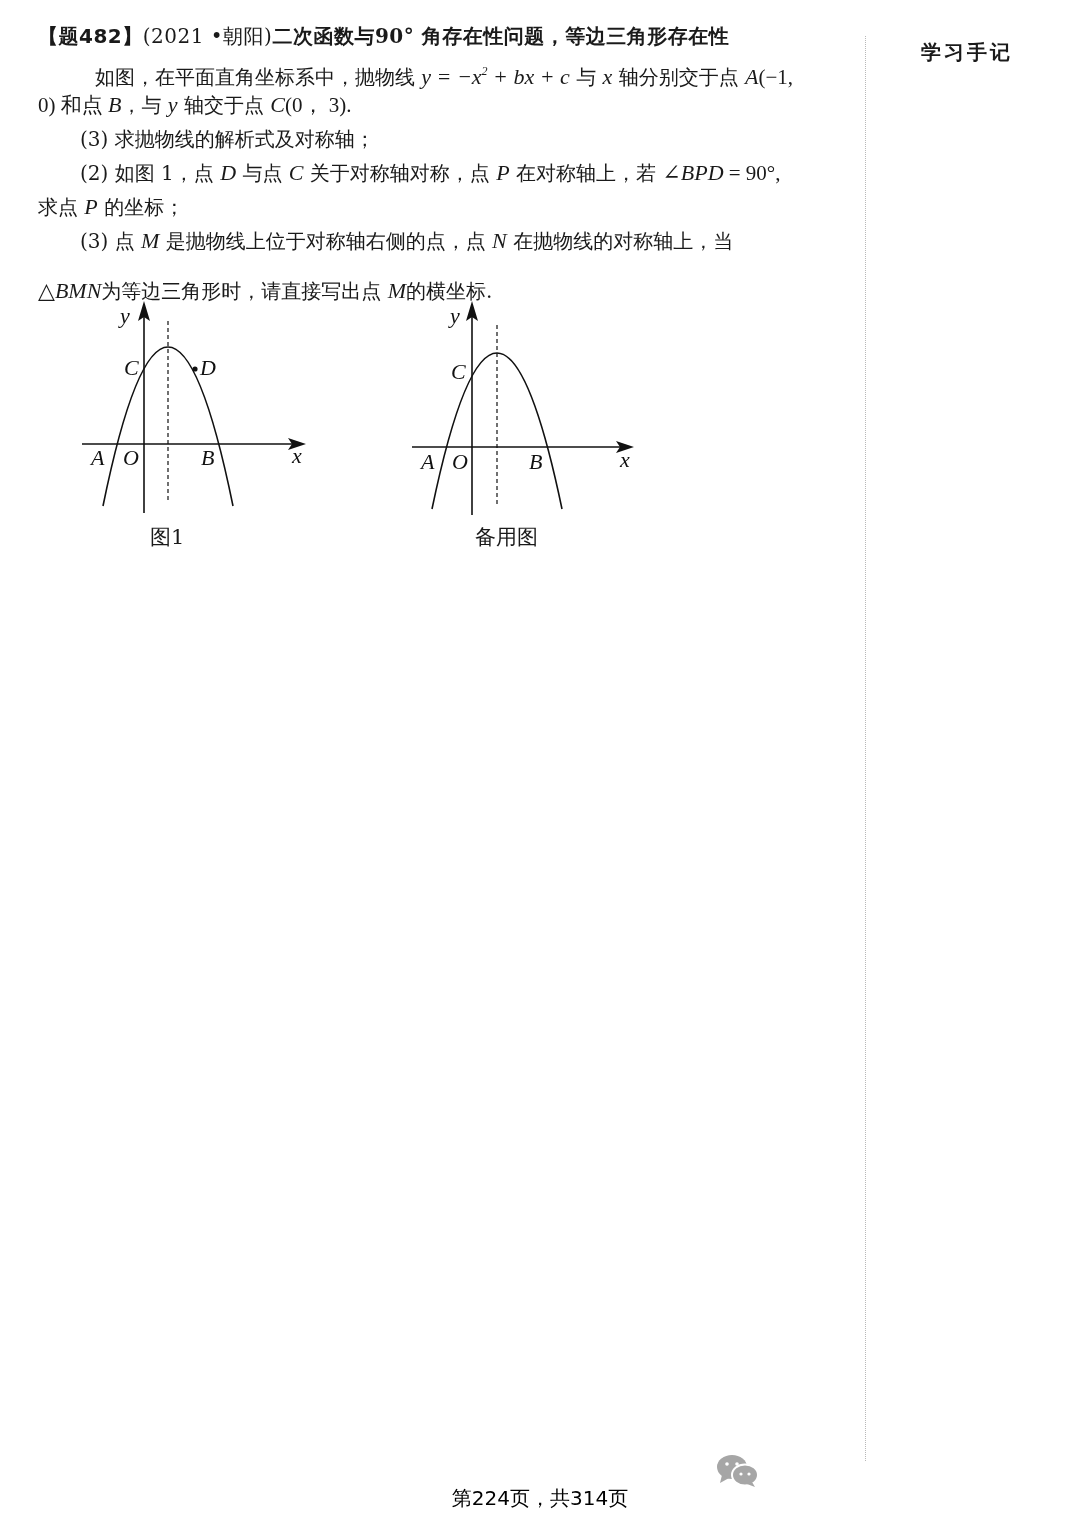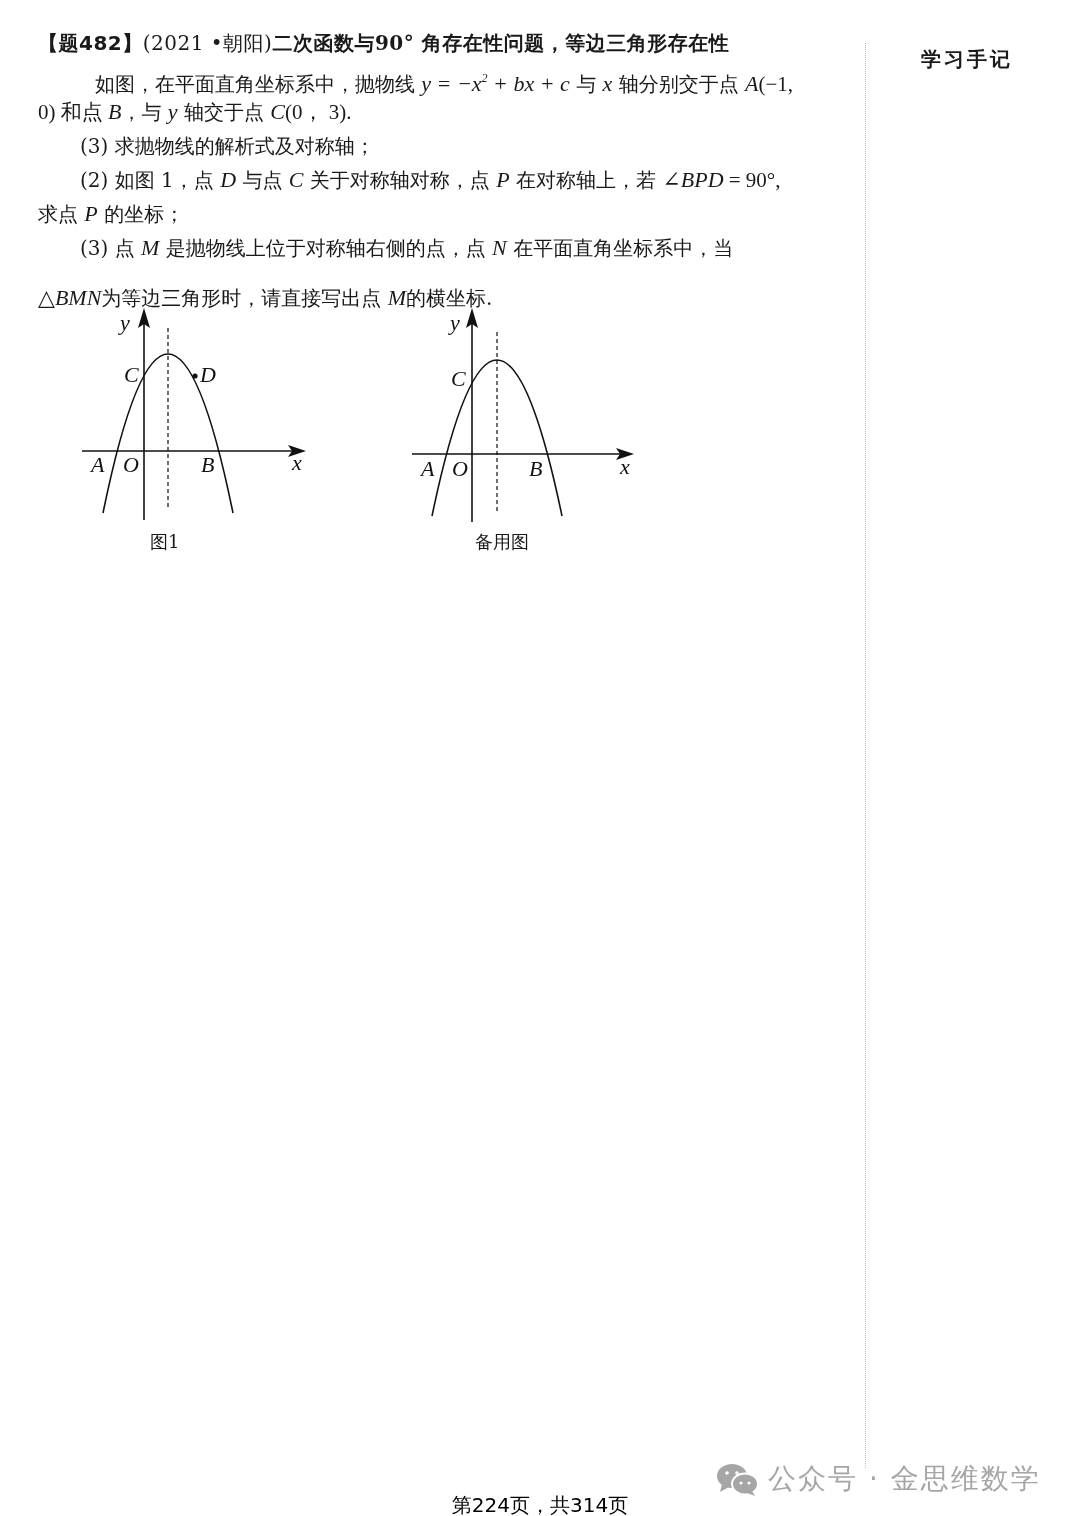--- a/index.html
+++ b/index.html
@@ -1,32 +1,32 @@
 <!DOCTYPE html>
 <html><head>
 <meta charset="utf-8">
 <style>
   html, body { margin: 0; padding: 0; background: #ffffff; }
   body { width: 1080px; height: 1516px; position: relative; overflow: hidden;
          font-family: "DejaVu Serif", "Liberation Serif", serif; color: #1a1a1a; }
-  .page { position: absolute; left: 0; top: 8px; width: 1080px; height: 1192px; }
+  .page { position: absolute; left: 0; top: 1px; width: 1080px; height: 1192px; }
   .line { position: absolute; white-space: nowrap; font-size: 20px; line-height: 30px; text-align: center; }
   .title { font-size: 20px; font-weight: bold; letter-spacing: 0.5px; }
   .title .tag { font-family: "DejaVu Sans", "Liberation Sans", sans-serif; font-weight: bold; }
   .title .src { font-weight: normal; }
   .m { font-style: italic; font-family: "Liberation Serif", "DejaVu Serif", serif; font-size: 22px; }
   .r { font-family: "Liberation Serif", "DejaVu Serif", serif; font-size: 21px; }
   sup { font-size: 12px; vertical-align: 9px; }
   .divider { position: absolute; left: 865px; top: 35px; width: 0; height: 1425px;
              border-left: 1.5px dotted #b8b8b8; }
   .notes-title { position: absolute; left: 921px; top: 38px; font-size: 20px; font-weight: bold;
                  letter-spacing: 3px; font-family: "DejaVu Sans", sans-serif; }
   .fig { position: absolute; }
   .fig svg text { font-family: "Liberation Serif", "DejaVu Serif", serif; font-style: italic; font-size: 22px; fill: #111; }
-  .caption { position: absolute; font-size: 18px; font-family: "DejaVu Serif", serif; }
+  .caption { position: absolute; font-size: 21px; font-family: "DejaVu Serif", serif; }
   .watermark { position: absolute; left: 716px; top: 1452px; display: flex; align-items: center; gap: 8px;
                color: #a6a6a6; font-family: "DejaVu Sans", sans-serif; font-size: 28px; letter-spacing: 2px; }
   .footer { position: absolute; left: 0; width: 1080px; top: 1484px; text-align: center;
             font-family: "DejaVu Sans", "Liberation Sans", sans-serif; font-size: 20px; color: #000000; }
 </style>
 </head>
 <body>
 
 <div class="page">
 
@@ -49,21 +49,21 @@
 
   <div class="line" style="left:80px; top:157px;">
     <span>(2) 如图 1，点 </span><span class="m">D</span><span> 与点 </span><span class="m">C</span><span> 关于对称轴对称，点 </span><span class="m">P</span><span> 在对称轴上，若 </span><span class="m">∠BPD</span><span class="r"> = 90°,</span>
   </div>
 
   <div class="line" style="left:38px; top:191px;">
     <span>求点 </span><span class="m">P</span><span> 的坐标；</span>
   </div>
 
   <div class="line" style="left:80px; top:225px;">
-    <span>(3) 点 </span><span class="m">M</span><span> 是抛物线上位于对称轴右侧的点，点 </span><span class="m">N</span><span> 在平面直角坐标系中，当</span>
+    <span>(3) 点 </span><span class="m">M</span><span> 是抛物线上位于对称轴右侧的点，点 </span><span class="m">N</span><span> 在抛物线的对称轴上，当</span>
   </div>
 
   <div class="line" style="left:38px; top:259px;margin-top:16px;">
     <span class="m">△BMN</span><span>为等边三角形时，请直接写出点 </span><span class="m">M</span><span>的横坐标.</span>
   </div>
 
   <div class="fig" style="left:70px; top:290px;">
     <svg width="260" height="240" viewBox="0 0 260 240">
 
       <line x1="12" y1="153" x2="228" y2="153" stroke="#111" stroke-width="1.6"></line>
@@ -110,17 +110,16 @@
     <svg width="44" height="34" viewBox="0 0 44 34">
       <ellipse cx="16" cy="14" rx="15" ry="12" fill="#a6a6a6"></ellipse>
       <polygon points="6,22 4,30 13,25" fill="#a6a6a6"></polygon>
       <ellipse cx="29" cy="22" rx="13" ry="10.5" fill="#a6a6a6" stroke="#fff" stroke-width="2"></ellipse>
       <polygon points="36,29 39,34 31,31" fill="#a6a6a6"></polygon>
       <circle cx="11" cy="11" r="1.8" fill="#fff"></circle>
       <circle cx="21" cy="11" r="1.8" fill="#fff"></circle>
       <circle cx="25" cy="21" r="1.6" fill="#fff"></circle>
       <circle cx="33" cy="21" r="1.6" fill="#fff"></circle>
     </svg>
-    <span>公众号 · 金思维数学</span>
   </div>
 
   <div class="footer">第224页，共314页</div>
 </div>
 
 </body></html>

